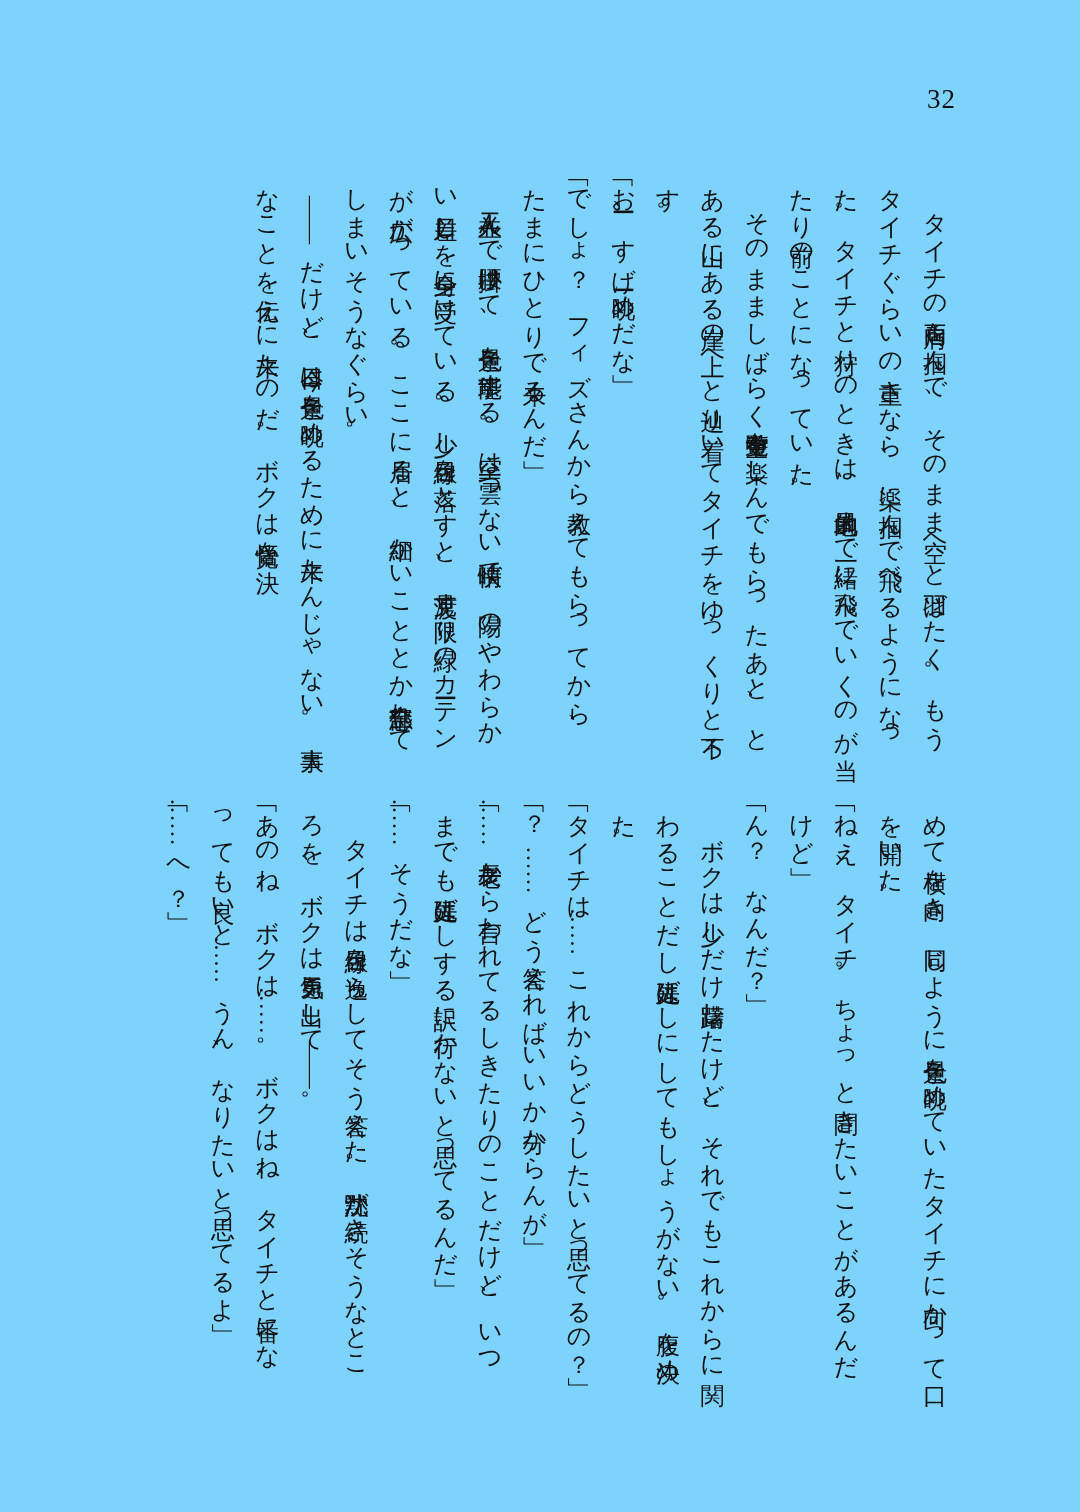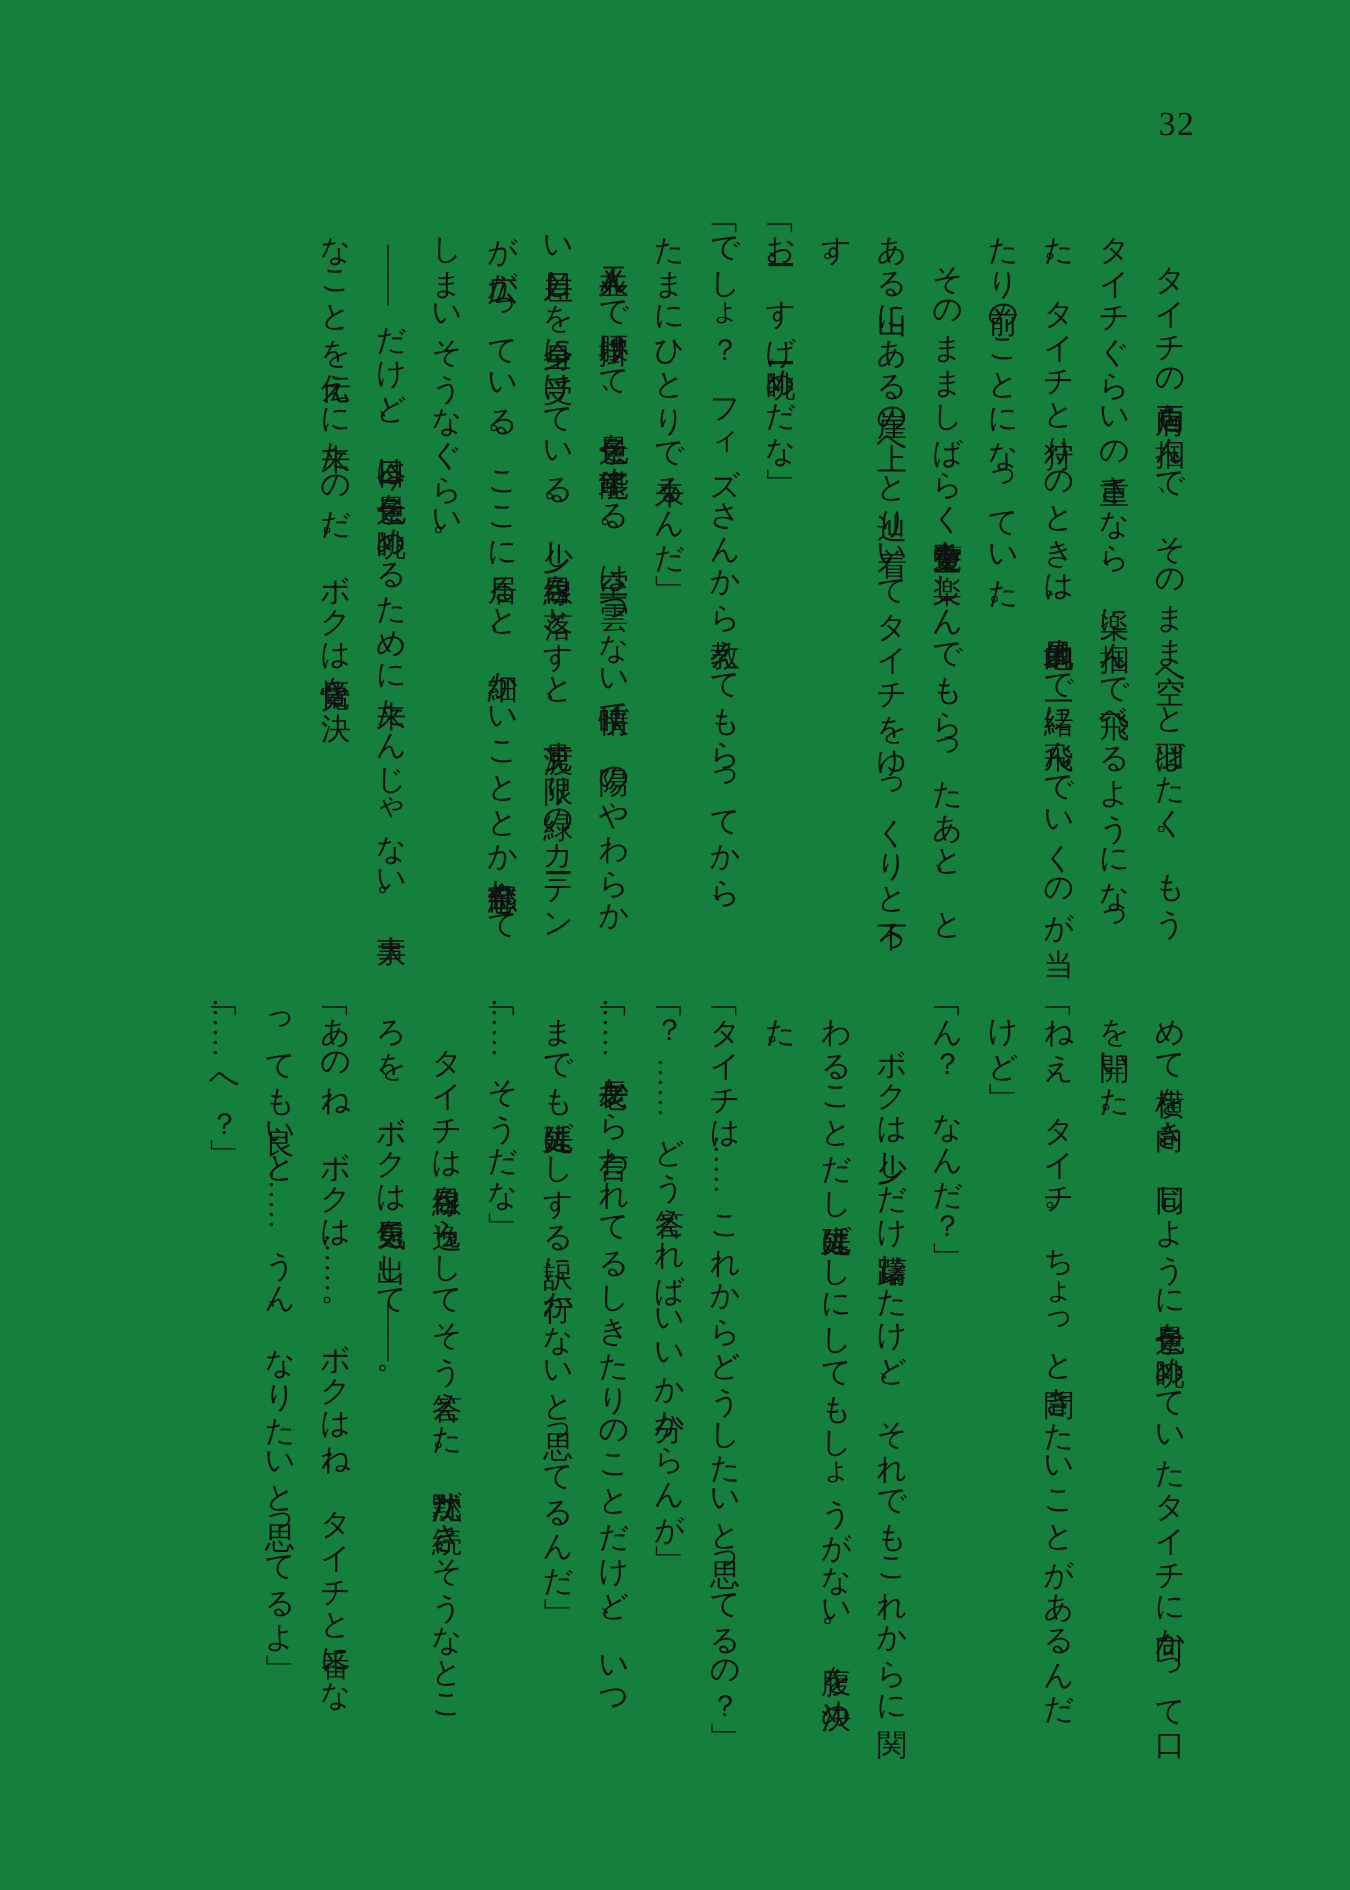--- a/index.html
+++ b/index.html
@@ -9,21 +9,21 @@
   body {
     width: 1080px;
     height: 1512px;
     position: relative;
     overflow: hidden;
     background: #ffffff;
   }
   .page {
     position: absolute;
     inset: 0;
-    background: #15803d;
+    background: #7dd3fc;
   }
   .page-number {
     position: absolute;
     top: 84px;
     right: 124px;
     font-family: "Liberation Serif", "DejaVu Serif", serif;
     font-size: 27px;
     letter-spacing: 1px;
     color: #111111;
   }

